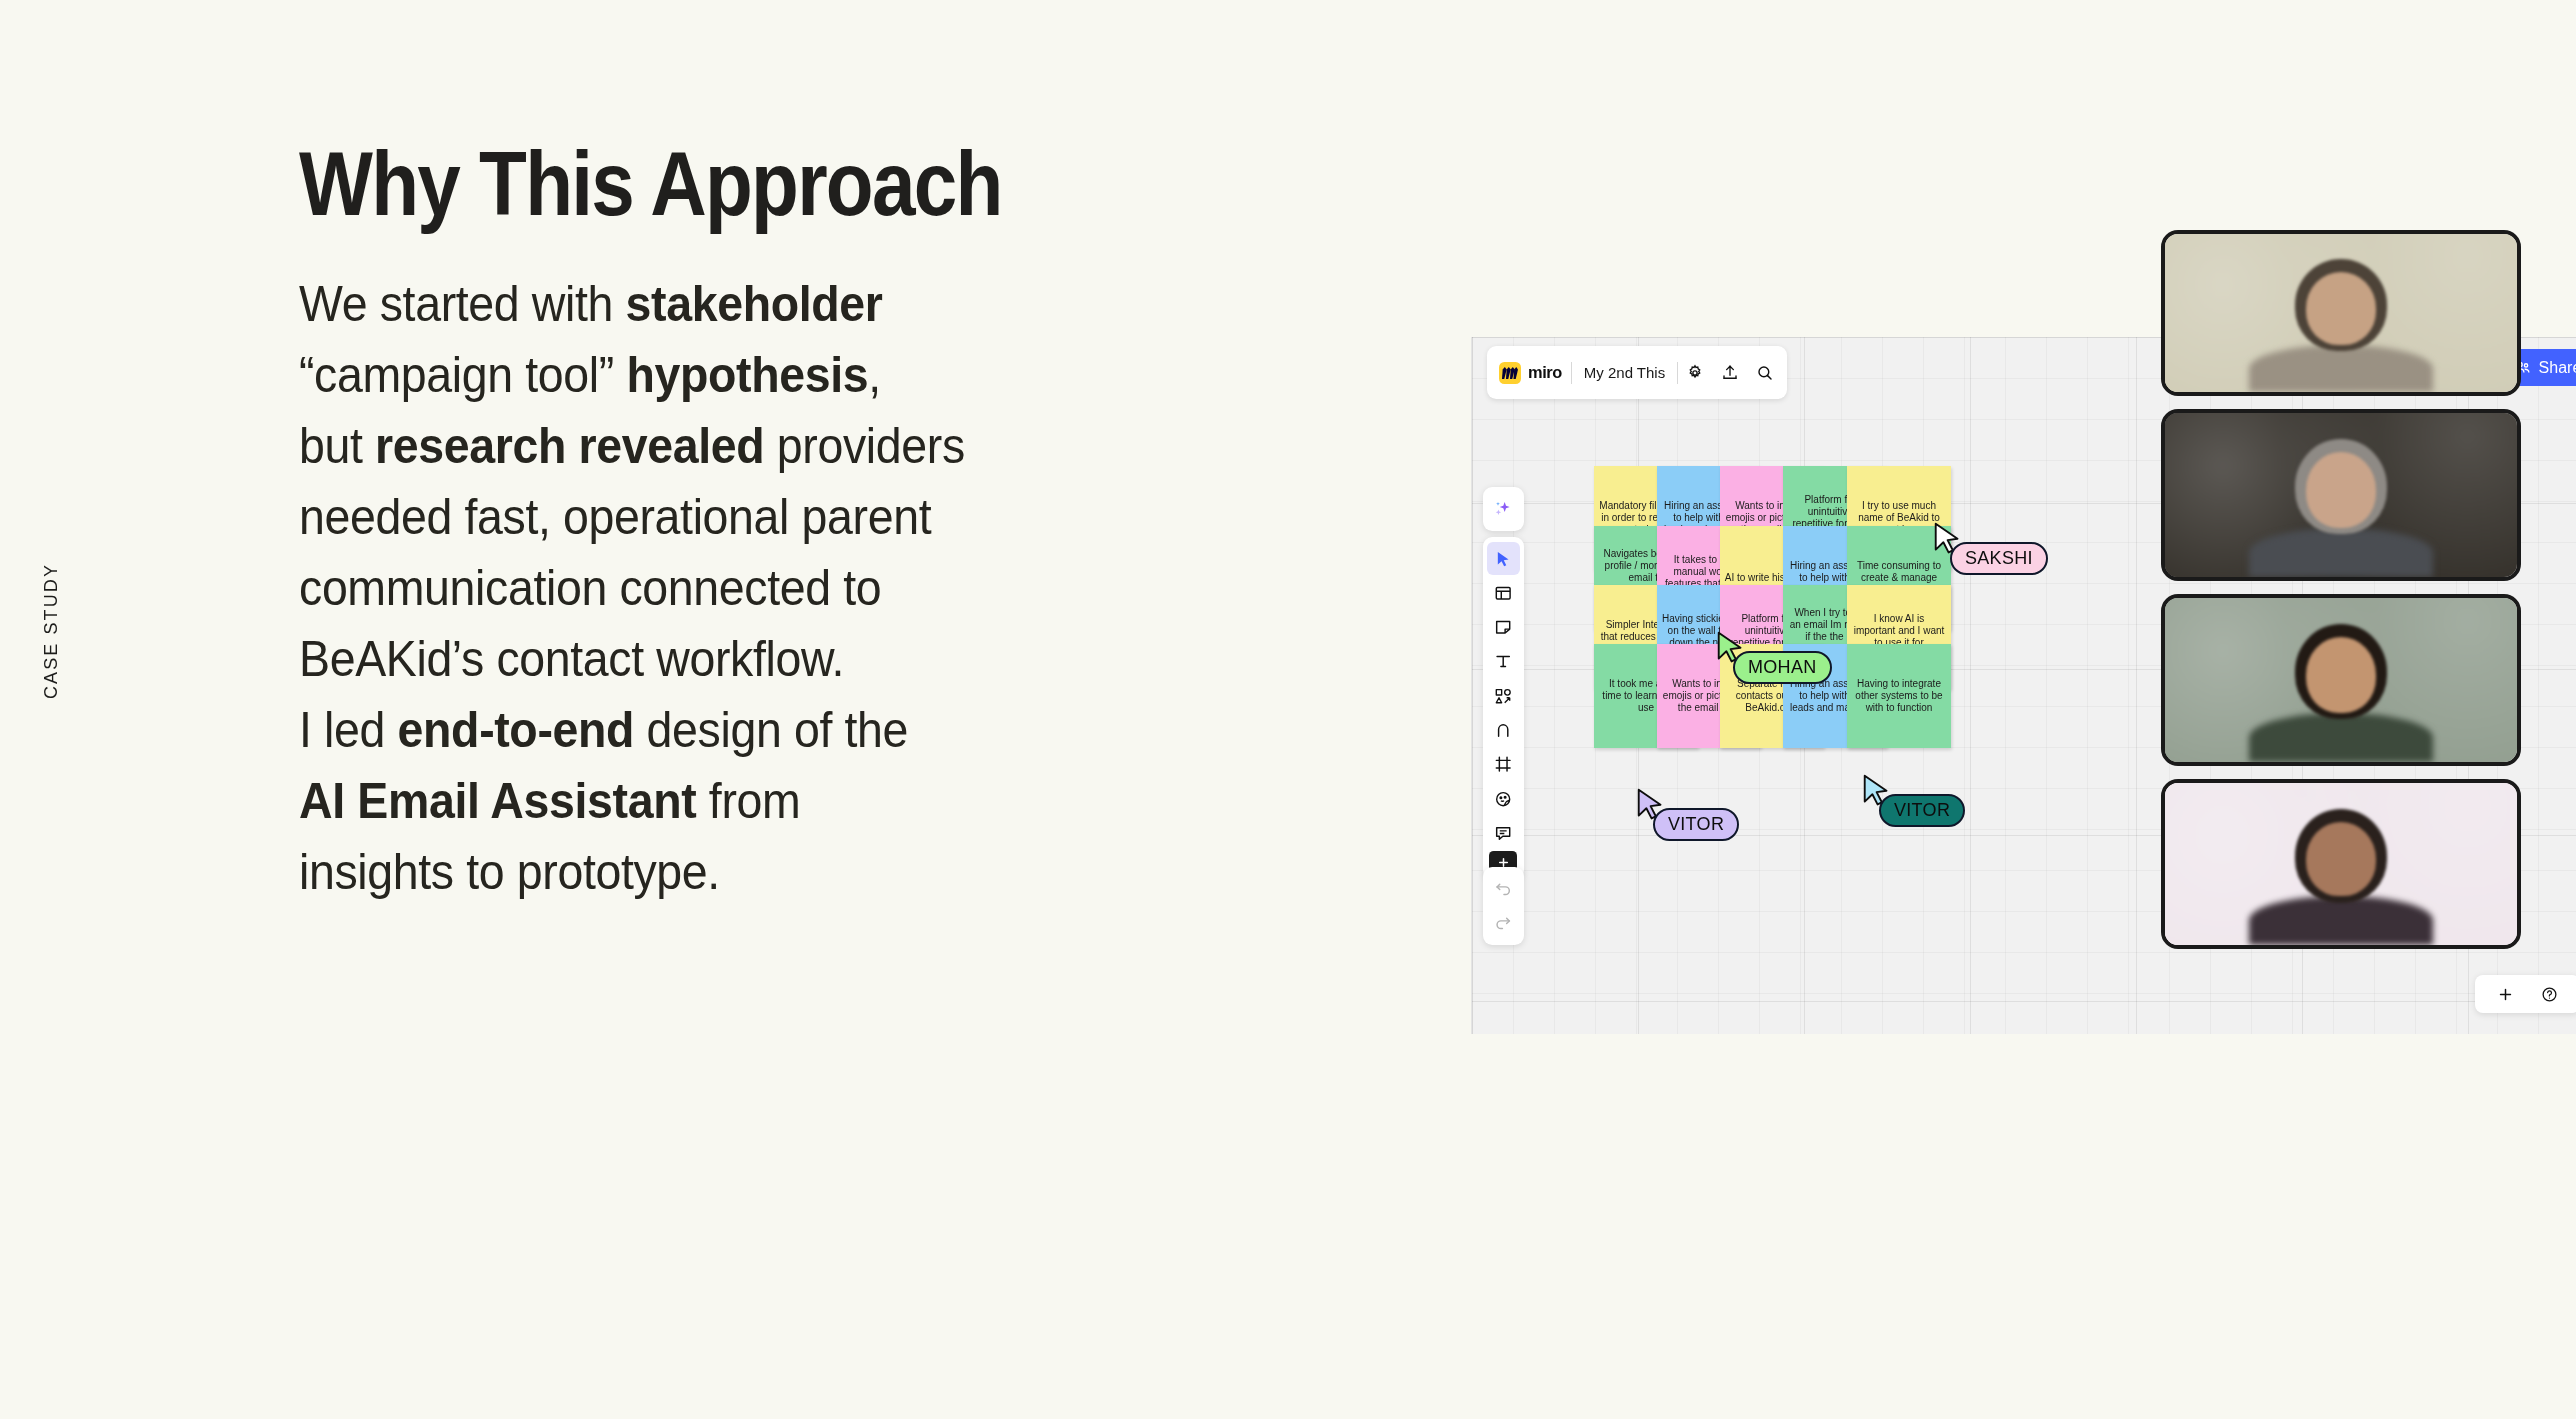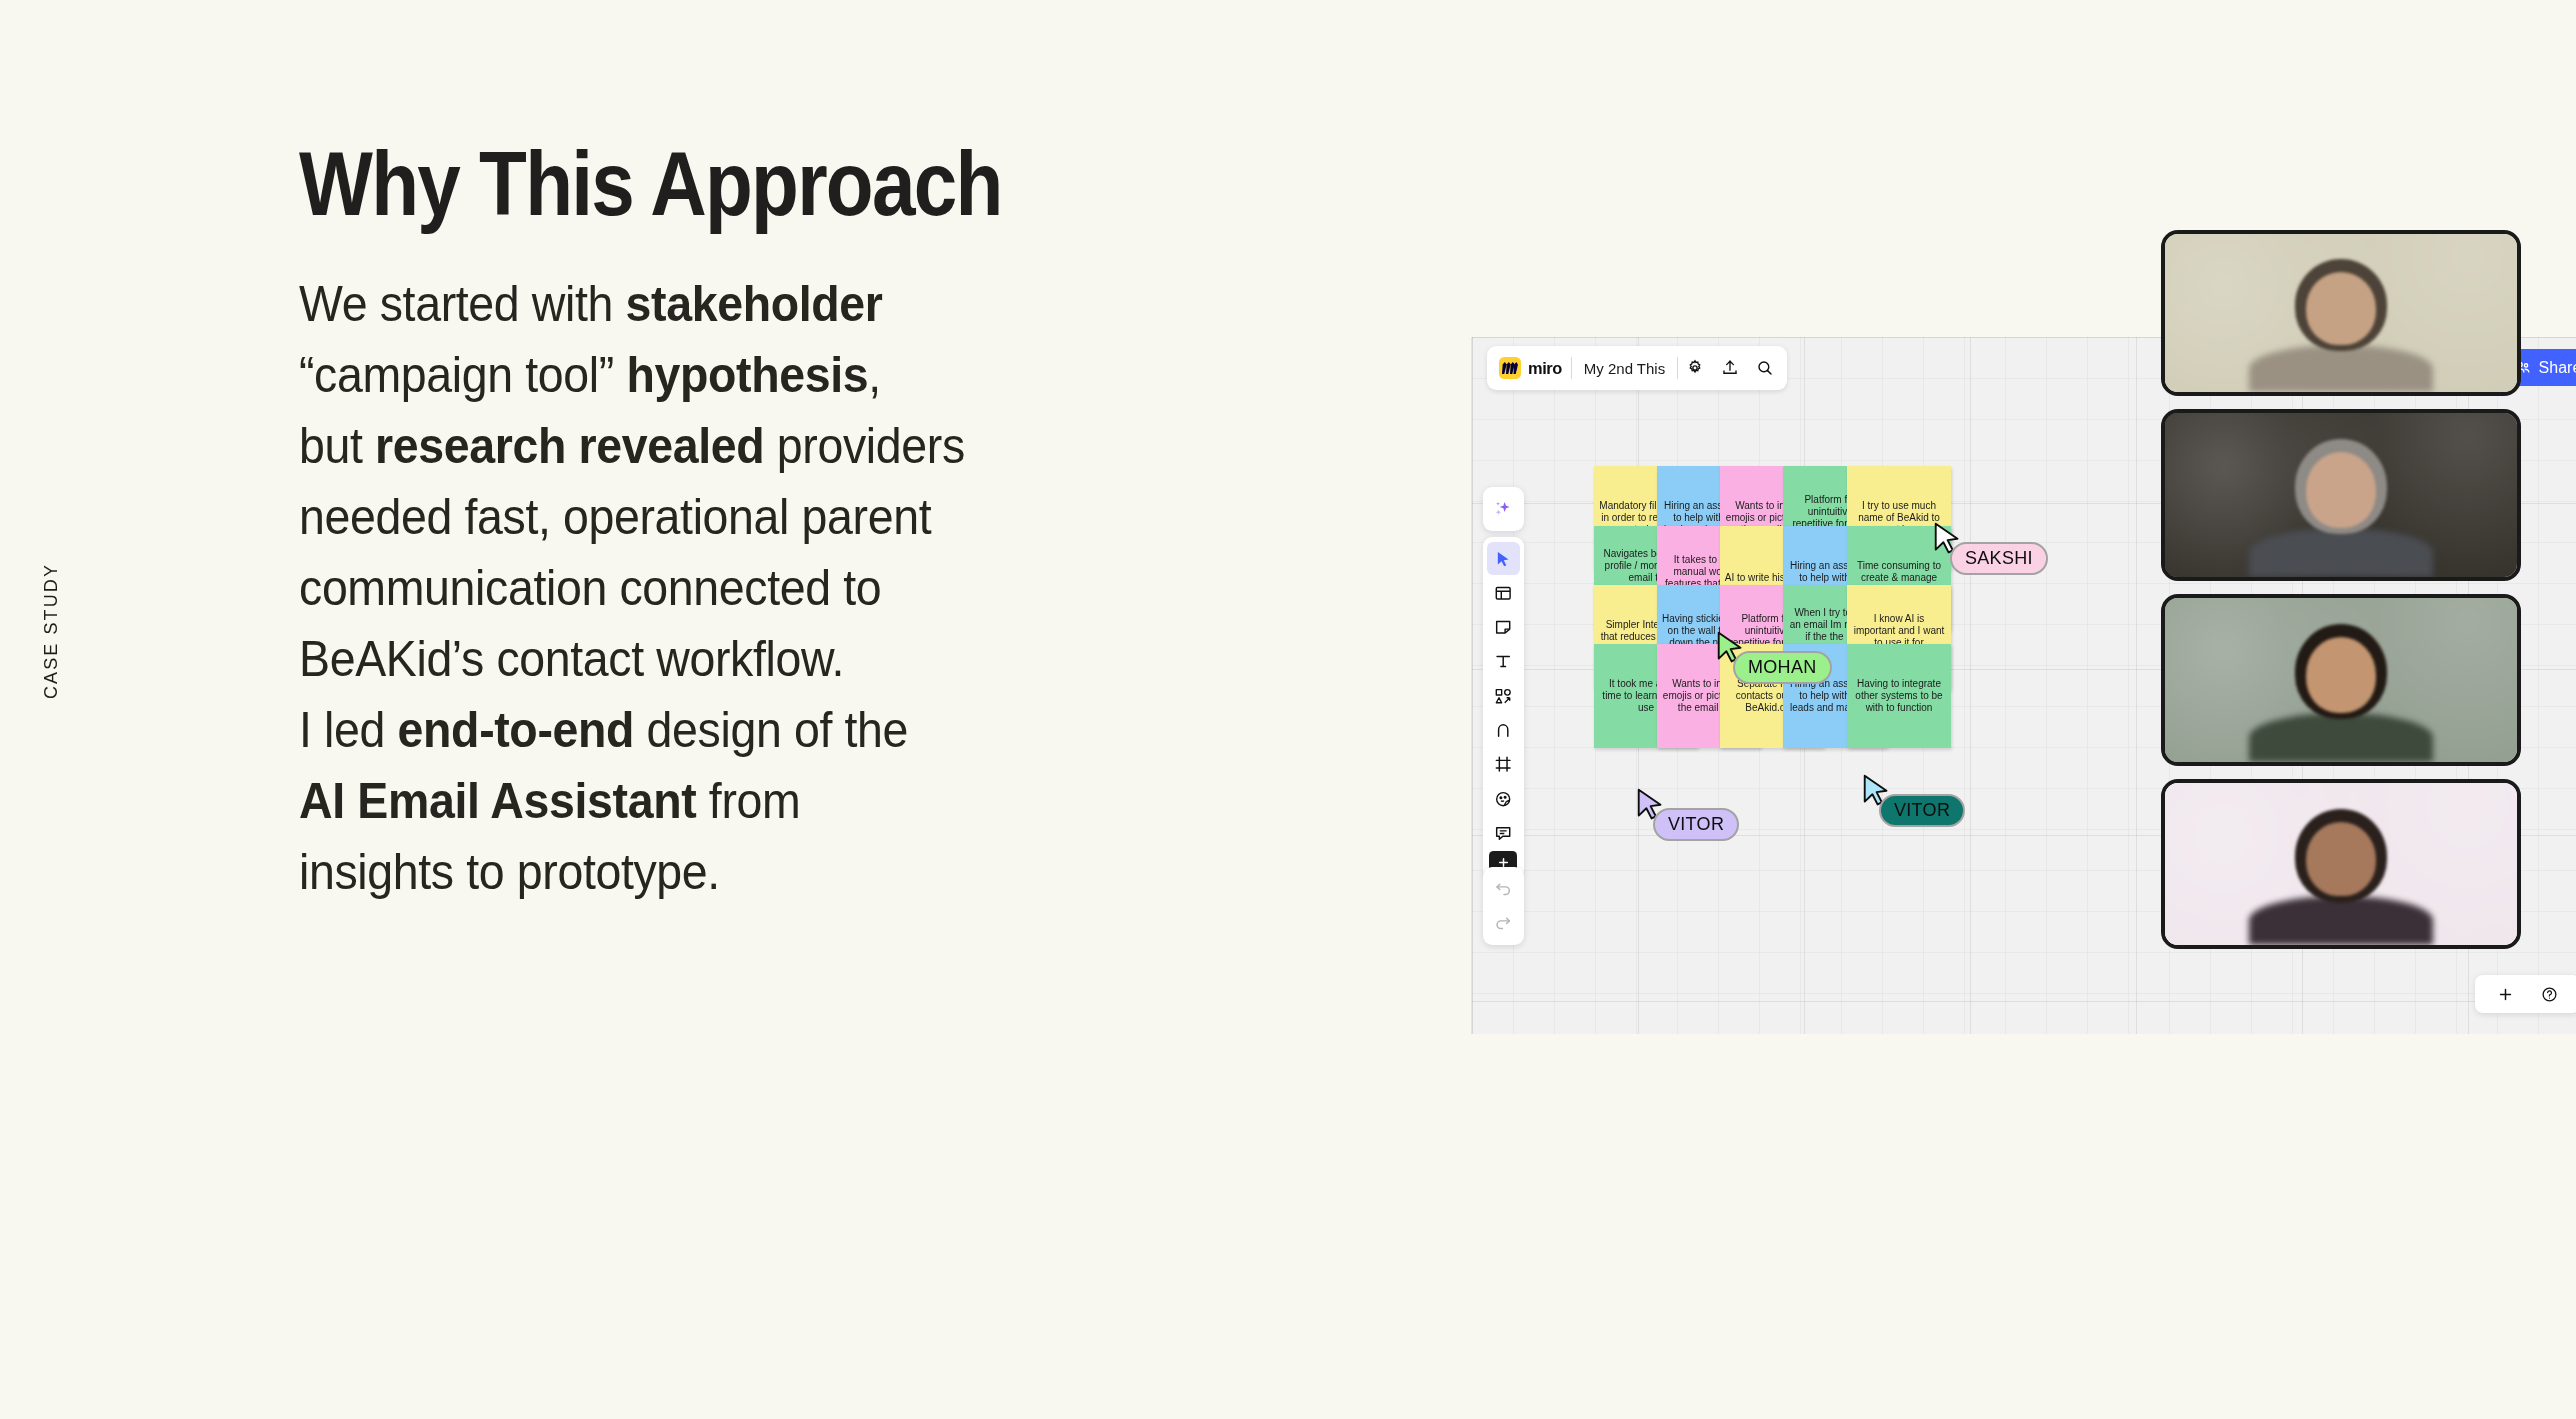--- a/index.html
+++ b/index.html
@@ -54,21 +54,21 @@
   }
   .grid-major {
     background-image:
       linear-gradient(to right, rgba(0,0,0,.08) 0.7px, transparent 0.7px),
       linear-gradient(to bottom, rgba(0,0,0,.08) 0.7px, transparent 0.7px);
     background-size: 166px 166px;
   }
 
   
   .miro-topbar {
-    position: absolute; left: 14.5px; top: 9.2px; height: 44px;
+    position: absolute; left: 14.5px; top: 9.2px; height: 53px;
     display: flex; align-items: center; gap: 0;
     background: #fff; border-radius: 9.2px;
     box-shadow: 0 1.3px 5.3px rgba(0,0,0,.10);
     padding: 0 4px;
   }
   .miro-logo-wrap { display: flex; align-items: center; gap: 7.2px; padding: 0 9.2px 0 8px; }
   .miro-mark {
     width: 22.3px; height: 22.3px; border-radius: 5.3px; background: #ffd02f;
     display: flex; align-items: center; justify-content: center;
   }
@@ -118,21 +118,21 @@
     font-size: 10px; line-height: 1.22; color: #1b1b1b;
     box-shadow: 1.3px 2px 3.3px rgba(0,0,0,.14);
   }
   .sticky span { display: block; }
 
   
   .cursor { position: absolute; width: 0; height: 0; }
   .cursor svg { position: absolute; left: 0; top: 0; }
   .cursor .tag {
     position: absolute; left: 17px; top: 20px;
-    border: 2px solid #a3a3a3; border-radius: 656px;
+    border: 2px solid #0f172a; border-radius: 656px;
     padding: 4px 13px; font-size: 18px; font-weight: 500;
     color: #0d0d0d; white-space: nowrap; letter-spacing: 0.3px;
   }
 
   
   .tiles { position: absolute; left: 2161px; top: 230px; width: 360px; }
   .tile {
     position: absolute; width: 360px; border: 4.6px solid #1a1a1a;
     border-radius: 17px; overflow: hidden; background: #ccc;
   }

